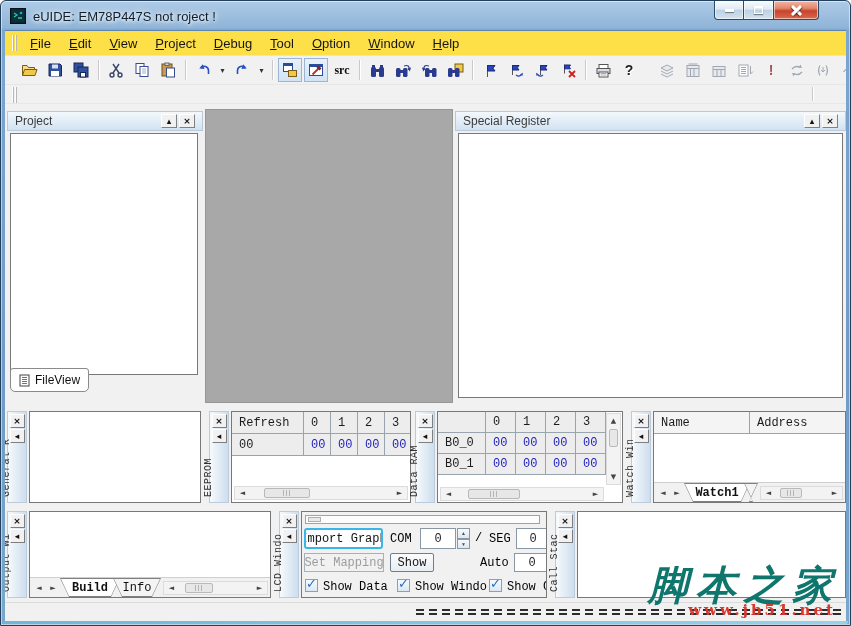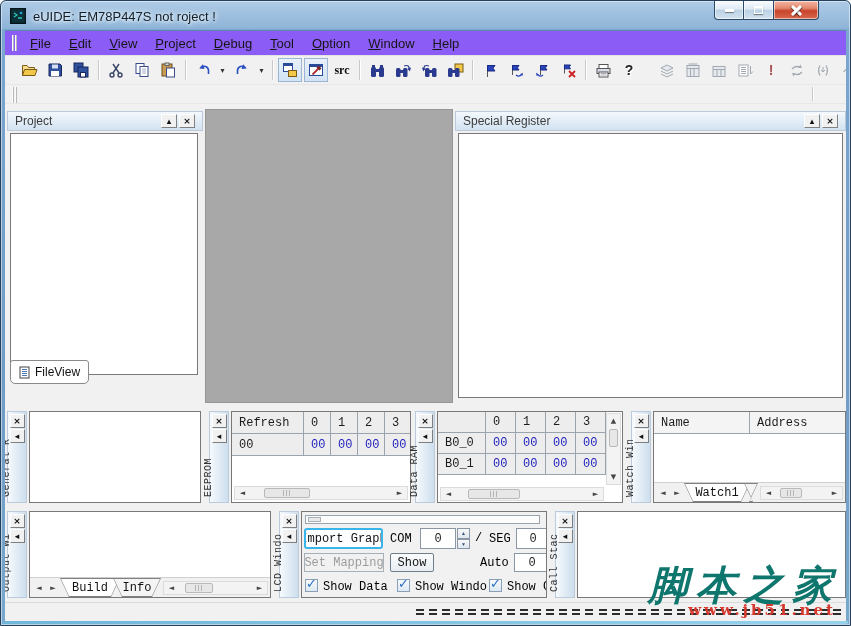--- a/index.html
+++ b/index.html
@@ -22,21 +22,21 @@
   .g-min{width:9px;height:3px;background:#fff;box-shadow:0 1px 1px rgba(0,0,0,.45)}
   .g-max{width:9px;height:8px;border:1px solid #fff;border-top-width:2px;box-shadow:0 1px 1px rgba(0,0,0,.4)}
   .g-close{position:relative;width:11px;height:11px}
   .g-close i{position:absolute;left:-1px;top:4px;width:13px;height:3px;background:#fff;border-radius:1px;box-shadow:0 1px 1px rgba(0,0,0,.5)}
   .g-close i:first-child{transform:rotate(45deg)}.g-close i:last-child{transform:rotate(-45deg)}
 
   
   .client{position:absolute;left:4px;right:4px;top:29px;height:592px;background:#f1f1f1;border-top:1px solid #5d85ad;overflow:hidden}
 
   
-  .menubar{position:absolute;left:0;right:0;top:0;height:25px;background:#8b5cf6;border-bottom:1px solid #e3e3e3;display:flex;align-items:center;padding-left:3px}
+  .menubar{position:absolute;left:0;right:0;top:0;height:25px;background:#fde047;border-bottom:1px solid #e3e3e3;display:flex;align-items:center;padding-left:3px}
   .grip{width:5px;height:16px;margin:0 4px;background:linear-gradient(90deg,#fdfdfd 0 1px,#b8b8b8 1px 2px,transparent 2px 3px,#fdfdfd 3px 4px,#b8b8b8 4px 5px)}
   .menu-item{padding:4px 9px;font-size:13px;color:#161616}
   .menu-item u{text-decoration:underline}
   .toolbar1{position:absolute;left:0;right:0;top:25px;height:29px;background:#f1f1f1;border-bottom:1px solid #e7e7e7;display:flex;align-items:center;padding-left:3px}
   .toolbar2{position:absolute;left:0;right:0;top:54px;height:19px;background:#f1f1f1;border-bottom:1px solid #e7e7e7}
   .tb2-div{position:absolute;right:33px;top:2px;bottom:2px;width:1px;background:#c9c9c9;box-shadow:1px 0 0 #fff}
   .tbtn{width:24px;height:24px;display:flex;align-items:center;justify-content:center;margin:0 1px;flex:0 0 auto}
   .tbtn.dd{width:11px}
   .tbtn.pressed{border:1px solid #9ab6d4;background:linear-gradient(#e9f1f9,#d2e3f4)}
   .tsep{width:1px;height:20px;background:#c9c9c9;margin:0 4px;box-shadow:1px 0 0 #fff;flex:0 0 auto}
@@ -49,21 +49,21 @@
   
   .doc-panel{position:absolute;background:#f1f1f1}
   .doc-header{position:absolute;left:2px;right:2px;top:2px;height:20px;background:linear-gradient(#f3f8fd,#d2e2f1);
               border:1px solid #bacada;display:flex;align-items:center;padding:0 7px;font-size:12px;color:#3c3c3c}
   .doc-hbtns{margin-left:auto;display:flex;gap:2px}
   .hbtn{width:16px;height:14px;background:#f1f1f1;border:1px solid;border-color:#fff #818181 #818181 #fff;
         font-size:9px;line-height:12px;text-align:center;color:#111;font-family:"DejaVu Sans",sans-serif;font-weight:bold}
   .doc-content{position:absolute;border:1px solid #787878;background:#fff;overflow:hidden}
   .mdi{position:absolute;background:#a8a8a8;border:1px solid #969696}
 
-  .ptabs{position:absolute;left:5px;bottom:3px;height:40px;display:flex;gap:8px;align-items:flex-start}
+  .ptabs{position:absolute;left:5px;bottom:3px;height:40px;display:flex;gap:8px;align-items:center}
   .ptab{border:1px solid #8a8a8a;background:#fff;border-radius:3px 3px 5px 5px;display:flex;align-items:center;gap:5px;
         padding:0 8px;font-size:12px;color:#111;height:24px}
   .ptab.inactive{height:22px;background:#fbfbfb}
 
   
   .vstrip{position:absolute;left:2px;top:2px;bottom:2px;width:20px;background:linear-gradient(90deg,#f6fafd,#cddeee);
           border:1px solid #bccbdb;padding-top:1px}
   .sbtn{width:15px;height:14px;margin:1px auto 0;background:#f1f1f1;border:1px solid;border-color:#fff #7e7e7e #7e7e7e #fff;
         font-size:9px;line-height:12px;text-align:center;color:#111;font-family:"DejaVu Sans",sans-serif;font-weight:bold}
   .vlabel{position:absolute;left:4px;bottom:5px;transform-origin:0 100%;transform:rotate(-90deg);
@@ -85,21 +85,21 @@
   .vscroll{position:absolute;width:15px;background:#f3f3f3;border:1px solid #dcdcdc}
   .vc-btn{height:14px;display:flex;align-items:center;justify-content:center;font-size:7px}
   .vc-thumb{position:absolute;left:2px;right:2px;height:18px;background:#e7e7e7;border:1px solid #b9b9b9;border-radius:2px}
 
   
   .tabbar{position:absolute;left:0;right:0;bottom:0;height:20px;background:#f1f1f1;border-top:1px solid #cfcfcf;display:flex;align-items:center;padding-left:2px}
   .tab-ar{width:14px;height:16px;display:flex;align-items:center;justify-content:center;font-size:7px}
   .sheet{position:relative;height:19px;clip-path:polygon(0 0,100% 0,calc(100% - 9px) 100%,9px 100%);background:#808080;flex:0 0 auto}
   .sheet-in{position:absolute;inset:1px;clip-path:polygon(0 0,100% 0,calc(100% - 8px) 100%,8px 100%);background:#fff;
             display:flex;align-items:center;justify-content:center;font-family:"Liberation Mono",monospace;font-size:12px;color:#111}
-  .sheet.sel .sheet-in{font-weight:normal}
+  .sheet.sel .sheet-in{font-weight:bold}
   .sheet.dim .sheet-in{background:#f4f4f4}
 
   
   .lcd-bg{background:#f1f1f1}
   .lcd-slider{position:absolute;left:3px;top:3px;right:6px;height:9px;border:1px solid #9aa4ae;background:#fcfcfc}
   .lcd-thumb{position:absolute;left:2px;top:1px;bottom:1px;width:13px;background:#e9e9e9;border:1px solid #a8b0b8}
   .lcd-lbl{position:absolute;font-family:"Liberation Mono",monospace;font-size:12px;color:#000000;white-space:nowrap}
   .inp{position:absolute;background:#fff;border:1px solid #8a98a6;font-family:"Liberation Mono",monospace;font-size:12px;color:#1c1c1c;
        display:flex;align-items:center;justify-content:center}
   .btn-import{position:absolute;left:2px;top:16px;width:79px;height:21px;border:2px solid #3ab5ea;border-radius:3px;background:#fdfeff;

